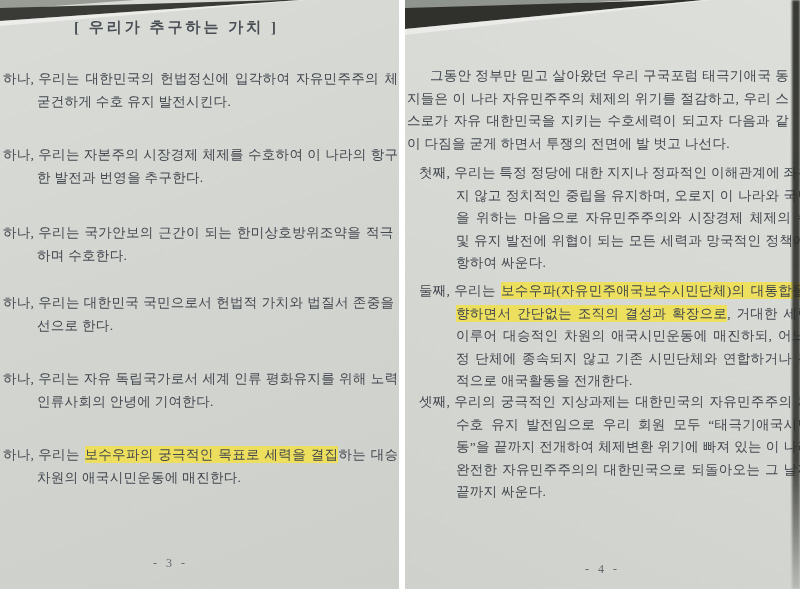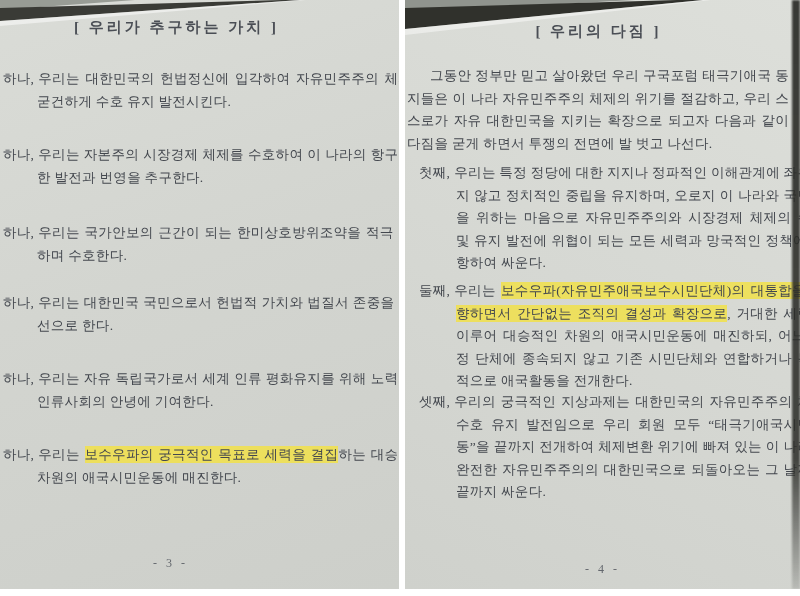--- a/index.html
+++ b/index.html
@@ -72,20 +72,19 @@
   <div class="par item pL-3"><span class="lbl">하나,</span><span>우리는 대한민국 국민으로서 헌법적 가치와 법질서 존중을 최우선으로 한다.</span></div>
   <div class="par item pL-4"><span class="lbl">하나,</span><span>우리는 자유 독립국가로서 세계 인류 평화유지를 위해 노력하고 인류사회의 안녕에 기여한다.</span></div>
   <div class="par item pL-5"><span class="lbl">하나,</span><span>우리는 </span><mark class="hl">보수우파의 궁극적인 목표로 세력을 결집</mark><span>하는 대승적인 차원의 애국시민운동에 매진한다.</span></div>
   <div class="page-number">- 3 -</div>
 </div>
 
 <div class="photo photo-right">
   <div class="curl-gray"></div>
   <div class="curl-dark"></div>
   <div class="curl-lite"></div>
-  <div class="page-title">[ 우리의 다짐 ]</div>
-  <div class="par intro pR-intro"><span>그동안 정부만 믿고 살아왔던 우리 구국포럼 태극기애국 동지들은 이 나라 자유민주주의 체제의 위기를 절감하고, 우리 스스로가 자유 대한민국을 지키는 확장으로 되고자 다음과 같이 다짐을 굳게 하면서 투쟁의 전면에 발 벗고 나선다.</span></div>
+  <div class="par intro pR-intro"><span>그동안 정부만 믿고 살아왔던 우리 구국포럼 태극기애국 동지들은 이 나라 자유민주주의 체제의 위기를 절감하고, 우리 스스로가 자유 대한민국을 지키는 수호세력이 되고자 다음과 같이 다짐을 굳게 하면서 투쟁의 전면에 발 벗고 나선다.</span></div>
   <div class="par item pR-0"><span class="lbl">첫째,</span><span>우리는 특정 정당에 대한 지지나 정파적인 이해관계에 좌우되지 않고 정치적인 중립을 유지하며, 오로지 이 나라와 국민만을 위하는 마음으로 자유민주주의와 시장경제 체제의 수호 및 유지 발전에 위협이 되는 모든 세력과 망국적인 정책에 대항하여 싸운다.</span></div>
   <div class="par item pR-1"><span class="lbl">둘째,</span><span>우리는 </span><mark class="hl">보수우파(자유민주애국보수시민단체)의 대통합을 지향하면서 간단없는 조직의 결성과 확장으로</mark><span>, 거대한 세력을 이루어 대승적인 차원의 애국시민운동에 매진하되, 어느 특정 단체에 종속되지 않고 기존 시민단체와 연합하거나 독립적으로 애국활동을 전개한다.</span></div>
   <div class="par item pR-2"><span class="lbl">셋째,</span><span>우리의 궁극적인 지상과제는 대한민국의 자유민주주의 체제 수호 유지 발전임으로 우리 회원 모두 “태극기애국시민운동”을 끝까지 전개하여 체제변환 위기에 빠져 있는 이 나라가 완전한 자유민주주의의 대한민국으로 되돌아오는 그 날까지 끝까지 싸운다.</span></div>
   <div class="page-number">- 4 -</div>
   <div class="edge-dark-right"></div>
 </div>
 
 </body></html>

